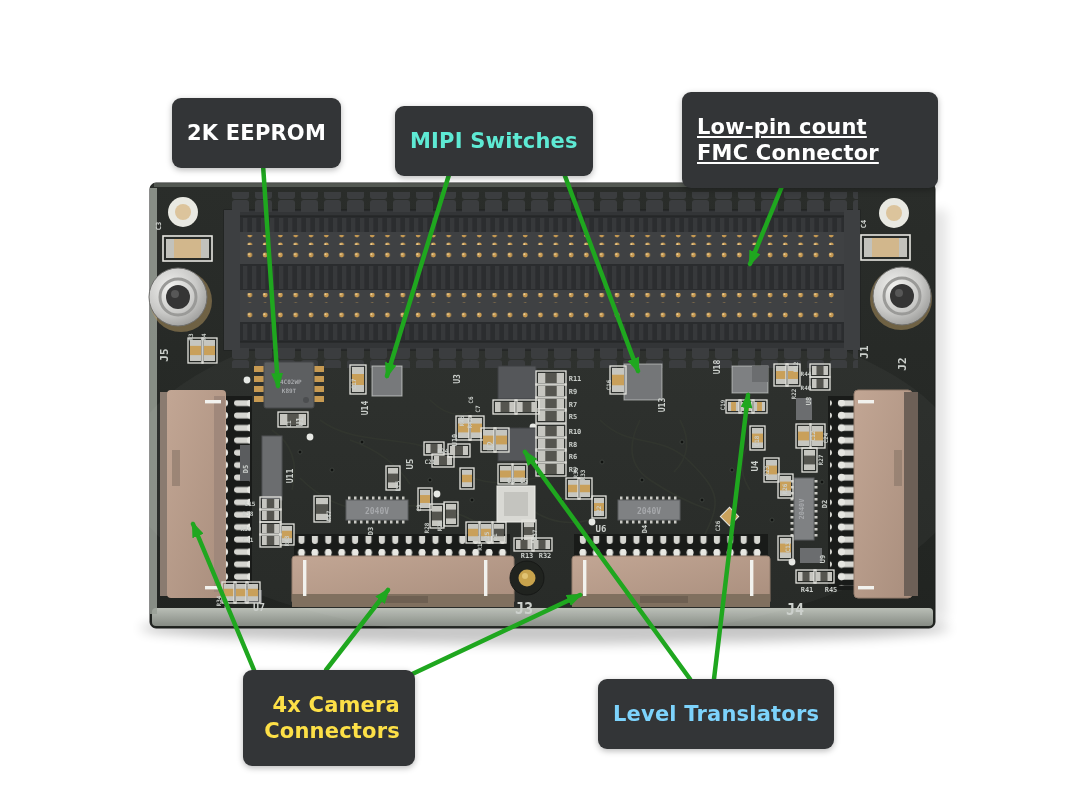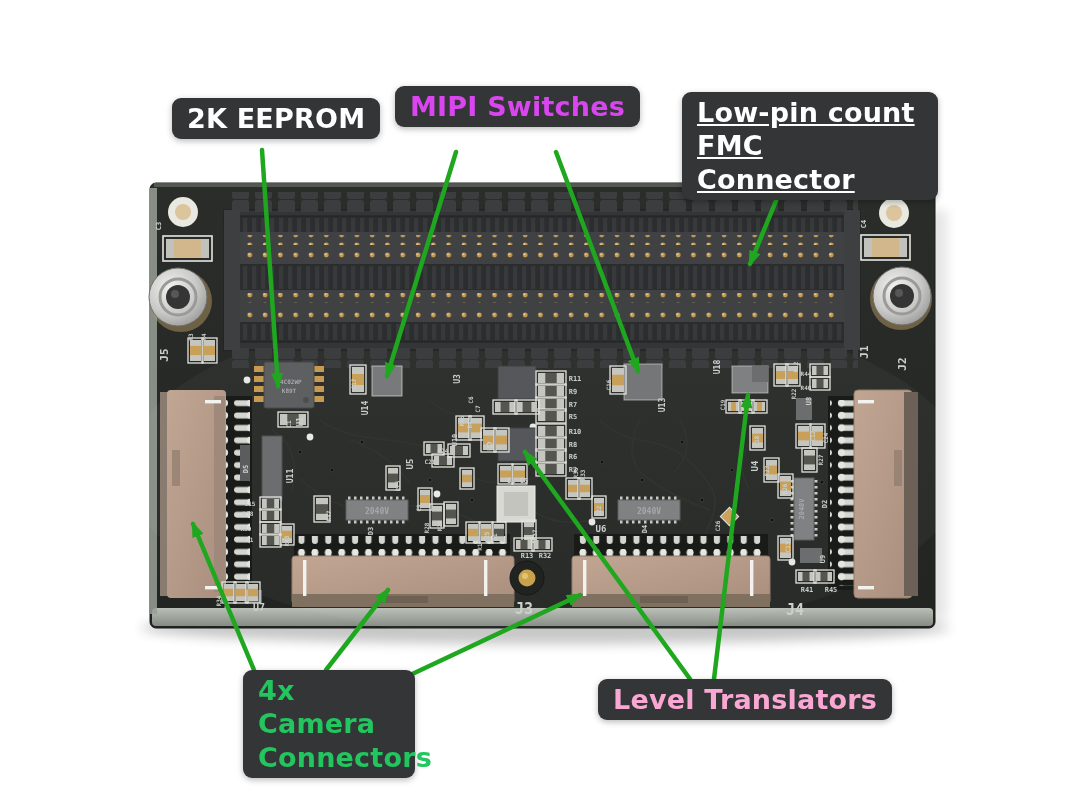--- a/index.html
+++ b/index.html
@@ -1,20 +1,20 @@
 <!DOCTYPE html>
 <html><head>
 <meta charset="utf-8">
 <style>
   html,body{margin:0;padding:0;background:#ffffff;}
   .scene{position:relative;width:1080px;height:800px;background:#ffffff;overflow:hidden;
          font-family:"DejaVu Sans",sans-serif;}
   .scene svg{position:absolute;left:0;top:0;}
-  .callout{position:absolute;font-weight:bold;font-size:27px;line-height:1.24;
-           padding:4px 15px;border-radius:9px;white-space:nowrap;letter-spacing:.2px;
+  .callout{position:absolute;font-weight:bold;font-size:21px;line-height:1.24;
+           padding:22px 15px;border-radius:9px;white-space:nowrap;letter-spacing:.2px;
            box-shadow:0 2px 6px rgba(0,0,0,.28);}
   .callout.wrap{white-space:normal;}
   #callout-fmc{width:226px;}
   #callout-camera{width:142px;}
   #silk-layer text, #marking-layer text{font-family:"DejaVu Sans Mono",monospace;font-weight:bold;}
 </style>
 </head>
 <body>
 
 <div class="scene">
@@ -742,18 +742,18 @@
         <line x1="792" y1="162" x2="750" y2="264" stroke="#1fa71f" stroke-width="4.5" stroke-linecap="round" marker-end="url(#arrowhead)"></line>
         <line x1="254" y1="670" x2="193" y2="524" stroke="#1fa71f" stroke-width="4.5" stroke-linecap="round" marker-end="url(#arrowhead)"></line>
         <line x1="326" y1="670" x2="388" y2="590" stroke="#1fa71f" stroke-width="4.5" stroke-linecap="round" marker-end="url(#arrowhead)"></line>
         <line x1="408" y1="676" x2="580" y2="595" stroke="#1fa71f" stroke-width="4.5" stroke-linecap="round" marker-end="url(#arrowhead)"></line>
         <line x1="690" y1="679" x2="525" y2="452" stroke="#1fa71f" stroke-width="4.5" stroke-linecap="round" marker-end="url(#arrowhead)"></line>
         <line x1="714" y1="679" x2="748" y2="395" stroke="#1fa71f" stroke-width="4.5" stroke-linecap="round" marker-end="url(#arrowhead)"></line>
       </g>
 </svg>
 
 <div class="callout" id="callout-eeprom" style="left: 172px; top: 98px; background: rgb(51, 53, 55); color: rgb(255, 255, 255);">2K EEPROM</div>
-<div class="callout" id="callout-mipi" style="left: 395px; top: 86px; background: rgb(51, 53, 55); color: #d946ef;">MIPI Switches</div>
+<div class="callout" id="callout-mipi" style="left: 395px; top: 106px; background: rgb(51, 53, 55); color: #5eead4;">MIPI Switches</div>
 <div class="callout wrap" id="callout-fmc" style="left: 682px; top: 92px; background: rgb(51, 53, 55); color: rgb(255, 255, 255); text-decoration: underline;">Low-pin count FMC Connector</div>
-<div class="callout wrap" id="callout-camera" style="left: 243px; top: 670px; background: rgb(51, 53, 55); color: #22c55e;">4x Camera Connectors</div>
-<div class="callout" id="callout-level" style="left: 598px; top: 679px; background: rgb(51, 53, 55); color: #f9a8d4; text-align: right;">Level Translators</div>
+<div class="callout wrap" id="callout-camera" style="left: 243px; top: 670px; background: rgb(51, 53, 55); color: #fde047; text-align: right;">4x Camera Connectors</div>
+<div class="callout" id="callout-level" style="left: 598px; top: 679px; background: rgb(51, 53, 55); color: #7dd3fc; text-align: right;">Level Translators</div>
 
 </div>
 
 </body></html>

